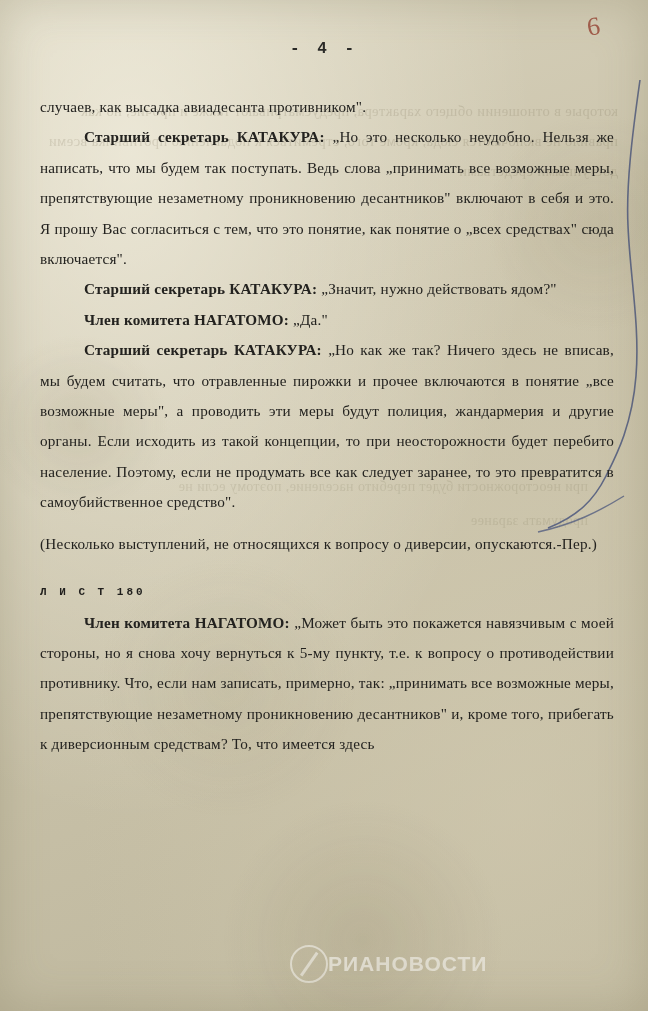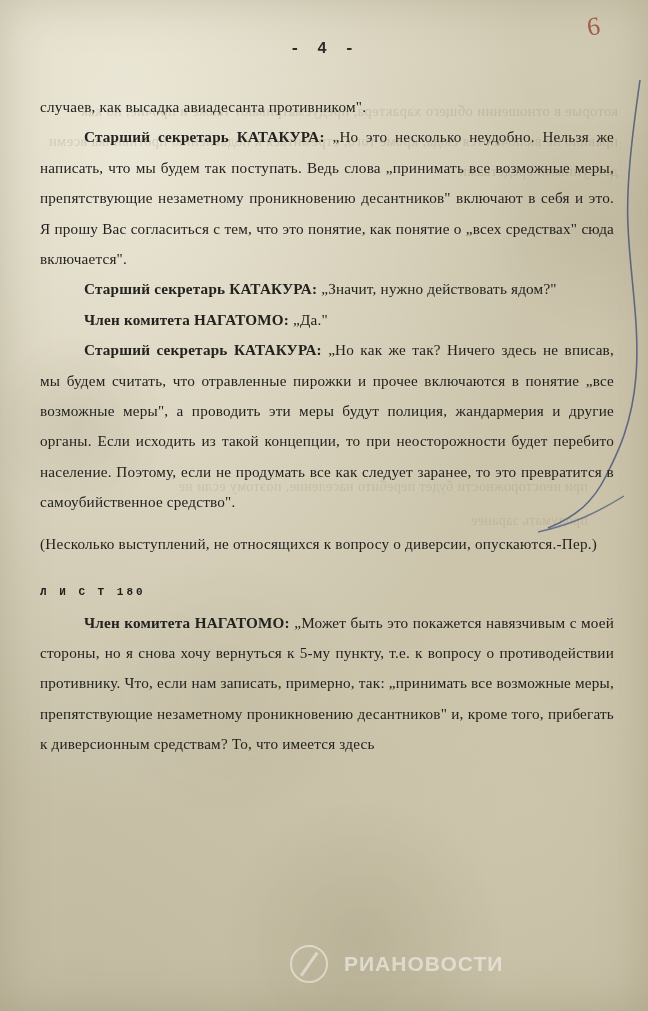--- a/index.html
+++ b/index.html
@@ -135,21 +135,21 @@
     right: 0;
     width: 120px;
     height: 480px;
   }
   .watermark {
     position: absolute;
     left: 290px;
     bottom: 28px;
     display: flex;
     align-items: center;
-    gap: 16px;
+    gap: 0;
     opacity: 0.55;
     pointer-events: none;
   }
   .wm-circle {
     width: 34px;
     height: 34px;
     border-radius: 50%;
     border: 2.5px solid rgba(255,255,255,0.85);
     position: relative;
     flex: 0 0 auto;

